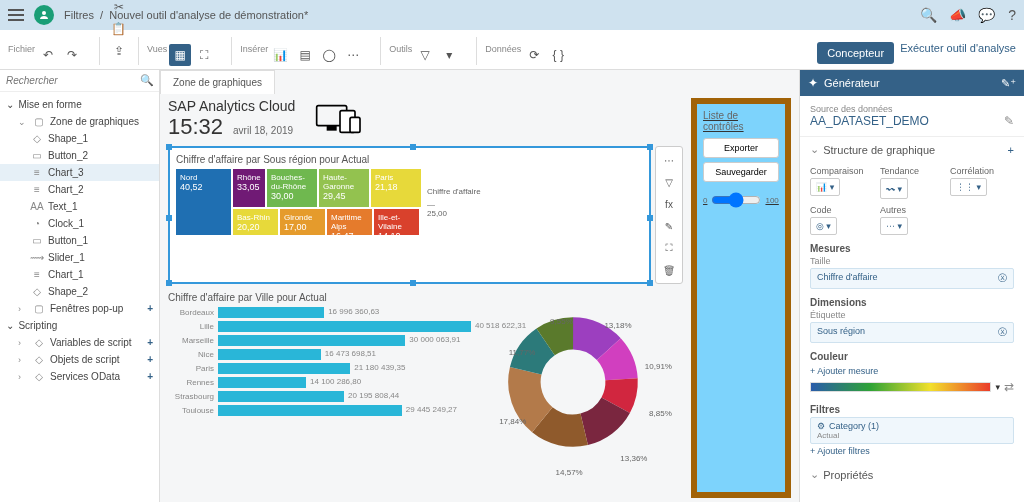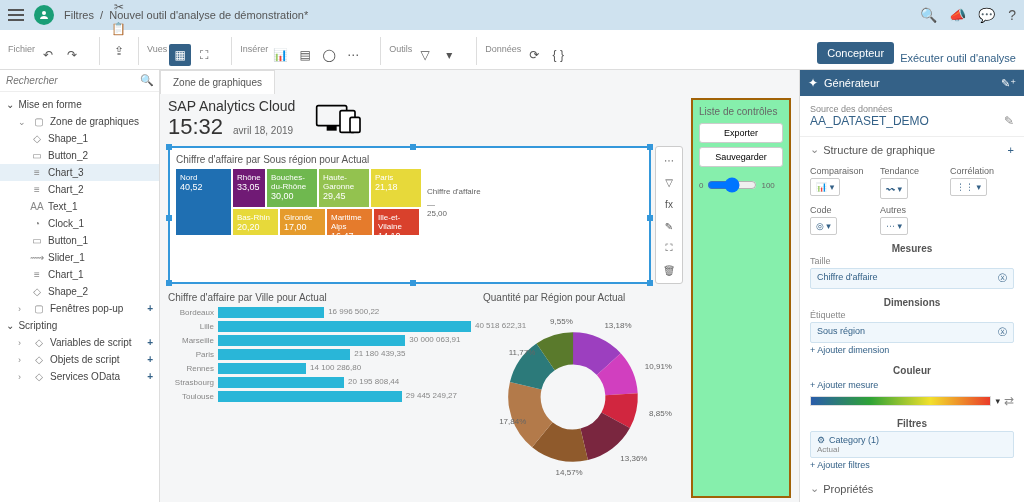--- a/index.html
+++ b/index.html
@@ -18,21 +18,21 @@
 .top-header .right span { color: #555; cursor: pointer; font-size: 14px; }
 
 
 .toolbar { height: 40px; background: white; border-bottom: 1px solid #ddd; display: flex; align-items: flex-end; padding: 0 8px; gap: 4px; }
 .toolbar-group { display: flex; flex-direction: row; gap: 2px; padding-bottom: 3px; margin-right: 8px; }
 .toolbar-group .label { font-size: 9px; color: #888; }
 .toolbar-group .icons { display: flex; gap: 2px; }
 .toolbar-btn { width: 22px; height: 22px; border: 1px solid transparent; display: flex; align-items: center; justify-content: center; font-size: 12px; color: #555; cursor: pointer; }
 .toolbar-btn.active { background: #346187; color: white; border-radius: 2px; }
 .toolbar-sep { width: 1px; height: 28px; background: #ddd; margin: 0 4px; align-self: flex-end; margin-bottom: 4px; }
-.toolbar .right-btns { margin-left: auto; display: flex; gap: 6px; align-items: flex-end; padding-bottom: 5px; }
+.toolbar .right-btns { margin-left: auto; display: flex; gap: 6px; align-items: flex-start; padding-bottom: 5px; }
 .btn-primary { background: #346187; color: white; padding: 5px 10px; border: none; border-radius: 3px; font-size: 11px; cursor: pointer; }
 .btn-link { color: #346187; background: none; border: none; font-size: 11px; cursor: pointer; }
 
 
 .main { display: flex; height: calc(100% - 70px); }
 
 
 .left-panel { width: 160px; background: white; border-right: 1px solid #ddd; overflow-y: auto; }
 .search-box { display: flex; align-items: center; padding: 4px 6px; border-bottom: 1px solid #eee; }
 .search-box input { border: none; flex: 1; font-size: 10px; font-style: italic; outline: none; }
@@ -68,21 +68,21 @@
 .tm-cell { padding: 4px; font-size: 8px; color: white; }
 .tm-cell .name { font-size: 8px; }
 .tm-cell .val { font-weight: normal; font-size: 9px; }
 .tm-legend { display: flex; flex-direction: column; font-size: 8px; color: #666; justify-content: center; padding-left: 6px; }
 
 
 .chart-tools { position: absolute; display: flex; flex-direction: column; gap: 4px; background: white; border: 1px solid #ccc; padding: 4px; border-radius: 3px; }
 .chart-tools button { width: 18px; height: 18px; border: none; background: none; color: #555; cursor: pointer; font-size: 10px; }
 
 
-.controls-panel { width: 100px; border: 2px solid #a16207; background: #86efac; padding: 6px; font-size: 10px; }
+.controls-panel { width: 100px; border: 6px solid #a16207; background: #7dd3fc; padding: 6px; font-size: 10px; text-decoration: underline; }
 .controls-panel .title { color: #666; margin-bottom: 6px; }
 .controls-panel button { width: 100%; padding: 4px; background: white; border: 1px solid #ccc; border-radius: 3px; margin-bottom: 4px; font-size: 9px; cursor: pointer; }
 .slider-row { display: flex; align-items: center; gap: 4px; margin-top: 6px; }
 .slider-row input { width: 50px; }
 .slider-row span { font-size: 8px; color: #666; }
 
 
 .lower-charts { display: flex; gap: 12px; margin-top: 8px; }
 .bar-chart { flex: 1; }
 .bar-chart .title, .donut .title { font-size: 10px; color: #555; margin-bottom: 4px; }
@@ -105,21 +105,21 @@
 .rp-section .src-name { font-size: 12px; color: #346187; display: flex; justify-content: space-between; }
 .rp-title { font-size: 11px; color: #555; display: flex; align-items: center; gap: 4px; padding: 6px 10px; cursor: pointer; }
 .rp-title .caret { color: #888; }
 .rp-title .plus { margin-left: auto; color: #346187; }
 .chart-types { display: grid; grid-template-columns: repeat(3, 1fr); gap: 6px; padding: 4px 10px; }
 .ct-item { display: flex; flex-direction: column; align-items: flex-start; gap: 2px; }
 .ct-item .lbl { font-size: 9px; color: #666; }
 .ct-item .sel { border: 1px solid #ccc; padding: 3px 5px; border-radius: 2px; display: flex; align-items: center; gap: 4px; font-size: 9px; color: #346187; cursor: pointer; }
 .ct-item .sel.active { background: #cfe2ef; border-color: #346187; }
 .rp-field { padding: 4px 10px; }
-.rp-field .lbl { font-size: 10px; color: #555; font-weight: bold; margin-bottom: 2px; text-align: center; }
+.rp-field .lbl { font-size: 10px; color: #555; font-weight: bold; margin-bottom: 2px; }
 .rp-field .sublbl { font-size: 9px; color: #888; }
 .rp-pill { border: 1px solid #cfe2ef; background: #f0f7fc; padding: 3px 6px; font-size: 9px; color: #346187; display: flex; justify-content: space-between; border-radius: 2px; margin-top: 2px; }
 .rp-pill .x { cursor: pointer; }
 .rp-add { font-size: 9px; color: #346187; padding: 2px 0; cursor: pointer; }
 .gradient-bar { height: 10px; background: linear-gradient(to right, #2a5caa, #2fa336, #f2e02c, #ea3c2a); margin: 4px 0; border: 1px solid #ddd; }
 .color-row { display: flex; align-items: center; gap: 4px; }
 .color-row .swap { font-size: 12px; color: #888; cursor: pointer; }
 </style>
 </head>
 <body>
@@ -392,35 +392,42 @@
         </div>
 
         <div class="lower-charts">
           <div class="bar-chart">
             <div class="title">Chiffre d'affaire par Ville pour Actual</div>
             <div id="bars">
                 <div class="bar-row">
                   <div class="label">Bordeaux</div>
                   <div class="track">
                     <div class="bar" style="width:41.94737938018505%"></div>
-                    <div class="val" style="left:calc(41.94737938018505% + 4px)">16 996 500,22</div>
+                    <div class="val" style="left:calc(41.94737938018505% + 4px)">16 996 360,63</div>
                   </div>
                 </div>
                 <div class="bar-row">
                   <div class="label">Lille</div>
                   <div class="track">
                     <div class="bar" style="width:100%"></div>
                     <div class="val" style="left:calc(100% + 4px)">40 518 622,31</div>
                   </div>
                 </div>
                 <div class="bar-row">
                   <div class="label">Marseille</div>
                   <div class="track">
                     <div class="bar" style="width:74.0401874488116%"></div>
                     <div class="val" style="left:calc(74.0401874488116% + 4px)">30 000 063,91</div>
+                  </div>
+                </div>
+                <div class="bar-row">
+                  <div class="label">Nice</div>
+                  <div class="track">
+                    <div class="bar" style="width:40.657104242002546%"></div>
+                    <div class="val" style="left:calc(40.657104242002546% + 4px)">16 473 698,51</div>
                   </div>
                 </div>
                 <div class="bar-row">
                   <div class="label">Paris</div>
                   <div class="track">
                     <div class="bar" style="width:52.273345297756244%"></div>
                     <div class="val" style="left:calc(52.273345297756244% + 4px)">21 180 439,35</div>
                   </div>
                 </div>
                 <div class="bar-row">
@@ -440,21 +447,20 @@
                 <div class="bar-row">
                   <div class="label">Toulouse</div>
                   <div class="track">
                     <div class="bar" style="width:72.67090436767616%"></div>
                     <div class="val" style="left:calc(72.67090436767616% + 4px)">29 445 249,27</div>
                   </div>
                 </div>
               </div>
           </div>
           <div class="donut">
-            <div class="title">Quantité par Région pour Actual</div>
             <svg id="donut-svg" viewBox="0 0 100 100">
                 <path d="M50,14 A36,36 0 0 1 76.51989993304763,25.654673804996147 L63.25994996652381,37.827336902498075 A18,18 0 0 0 50,32 Z" fill="#9c3fbf"></path>
                 <path d="M76.51989993304763,25.654673804996147 A36,36 0 0 1 85.94117029011946,47.942749850739126 L67.97058514505973,48.97137492536957 A18,18 0 0 0 63.25994996652381,37.827336902498075 Z" fill="#d13fbf"></path>
                 <path d="M85.94117029011946,47.942749850739126 A36,36 0 0 1 81.61219821837776,67.22407976647793 L65.80609910918888,58.612039883238964 A18,18 0 0 0 67.97058514505973,48.97137492536957 Z" fill="#d1263f"></path>
                 <path d="M81.61219821837776,67.22407976647793 A36,36 0 0 1 58.29401936035726,85.03154639535656 L54.147009680178634,67.51577319767827 A18,18 0 0 0 65.80609910918888,58.612039883238964 Z" fill="#7a263f"></path>
                 <path d="M58.29401936035726,85.03154639535656 A36,36 0 0 1 27.280071135521247,77.9249858082869 L38.64003556776062,63.96249290414345 A18,18 0 0 0 54.147009680178634,67.51577319767827 Z" fill="#8f5a2c"></path>
                 <path d="M27.280071135521247,77.9249858082869 A36,36 0 0 1 14.973671805308655,41.683971308504866 L32.48683590265433,45.84198565425243 A18,18 0 0 0 38.64003556776062,63.96249290414345 Z" fill="#b37a4a"></path>
                 <path d="M14.973671805308655,41.683971308504866 A36,36 0 0 1 29.727598140398257,20.250550881691677 L39.86379907019913,35.12527544084584 A18,18 0 0 0 32.48683590265433,45.84198565425243 Z" fill="#2c7a7a"></path>
                 <path d="M29.727598140398257,20.250550881691677 A36,36 0 0 1 50.06785836113339,14.00006395501758 L50.033929180566695,32.00003197750879 A18,18 0 0 0 39.86379907019913,35.12527544084584 Z" fill="#5a7a2c"></path>
               </svg>
@@ -533,21 +539,20 @@
           <span class="x">ⓧ</span>
         </div>
     </div>
     <div class="rp-field">
       <div class="lbl">Dimensions</div>
       <div class="sublbl">Étiquette</div>
       <div class="rp-pill">
           <span>Sous région</span>
           <span class="x">ⓧ</span>
         </div>
-      <div class="rp-add">+ Ajouter dimension</div>
     </div>
     <div class="rp-field">
       <div class="lbl">Couleur</div>
       <div class="rp-add">+ Ajouter mesure</div>
       <div class="color-row">
         <div class="gradient-bar" style="flex:1;"></div>
         <span style="font-size:9px;">▾</span>
         <span class="swap">⇄</span>
       </div>
     </div>

